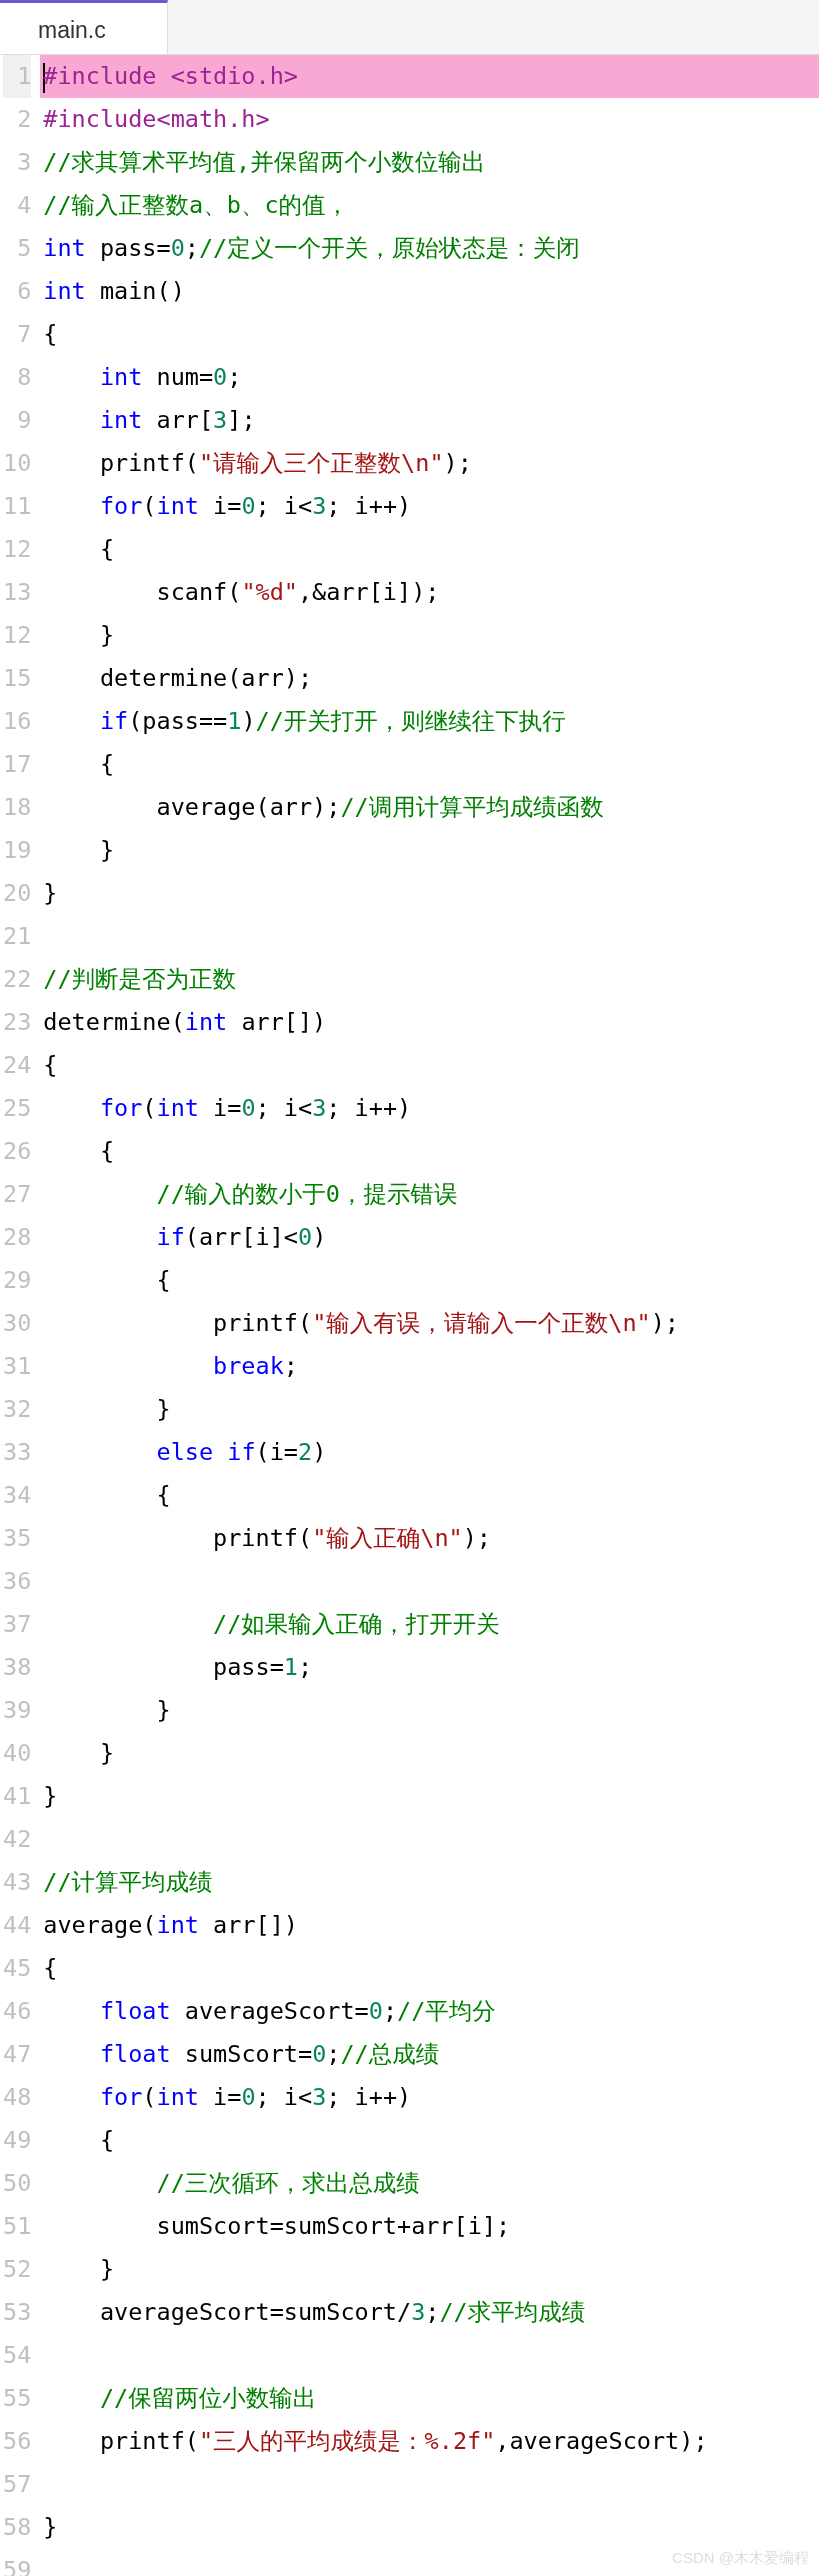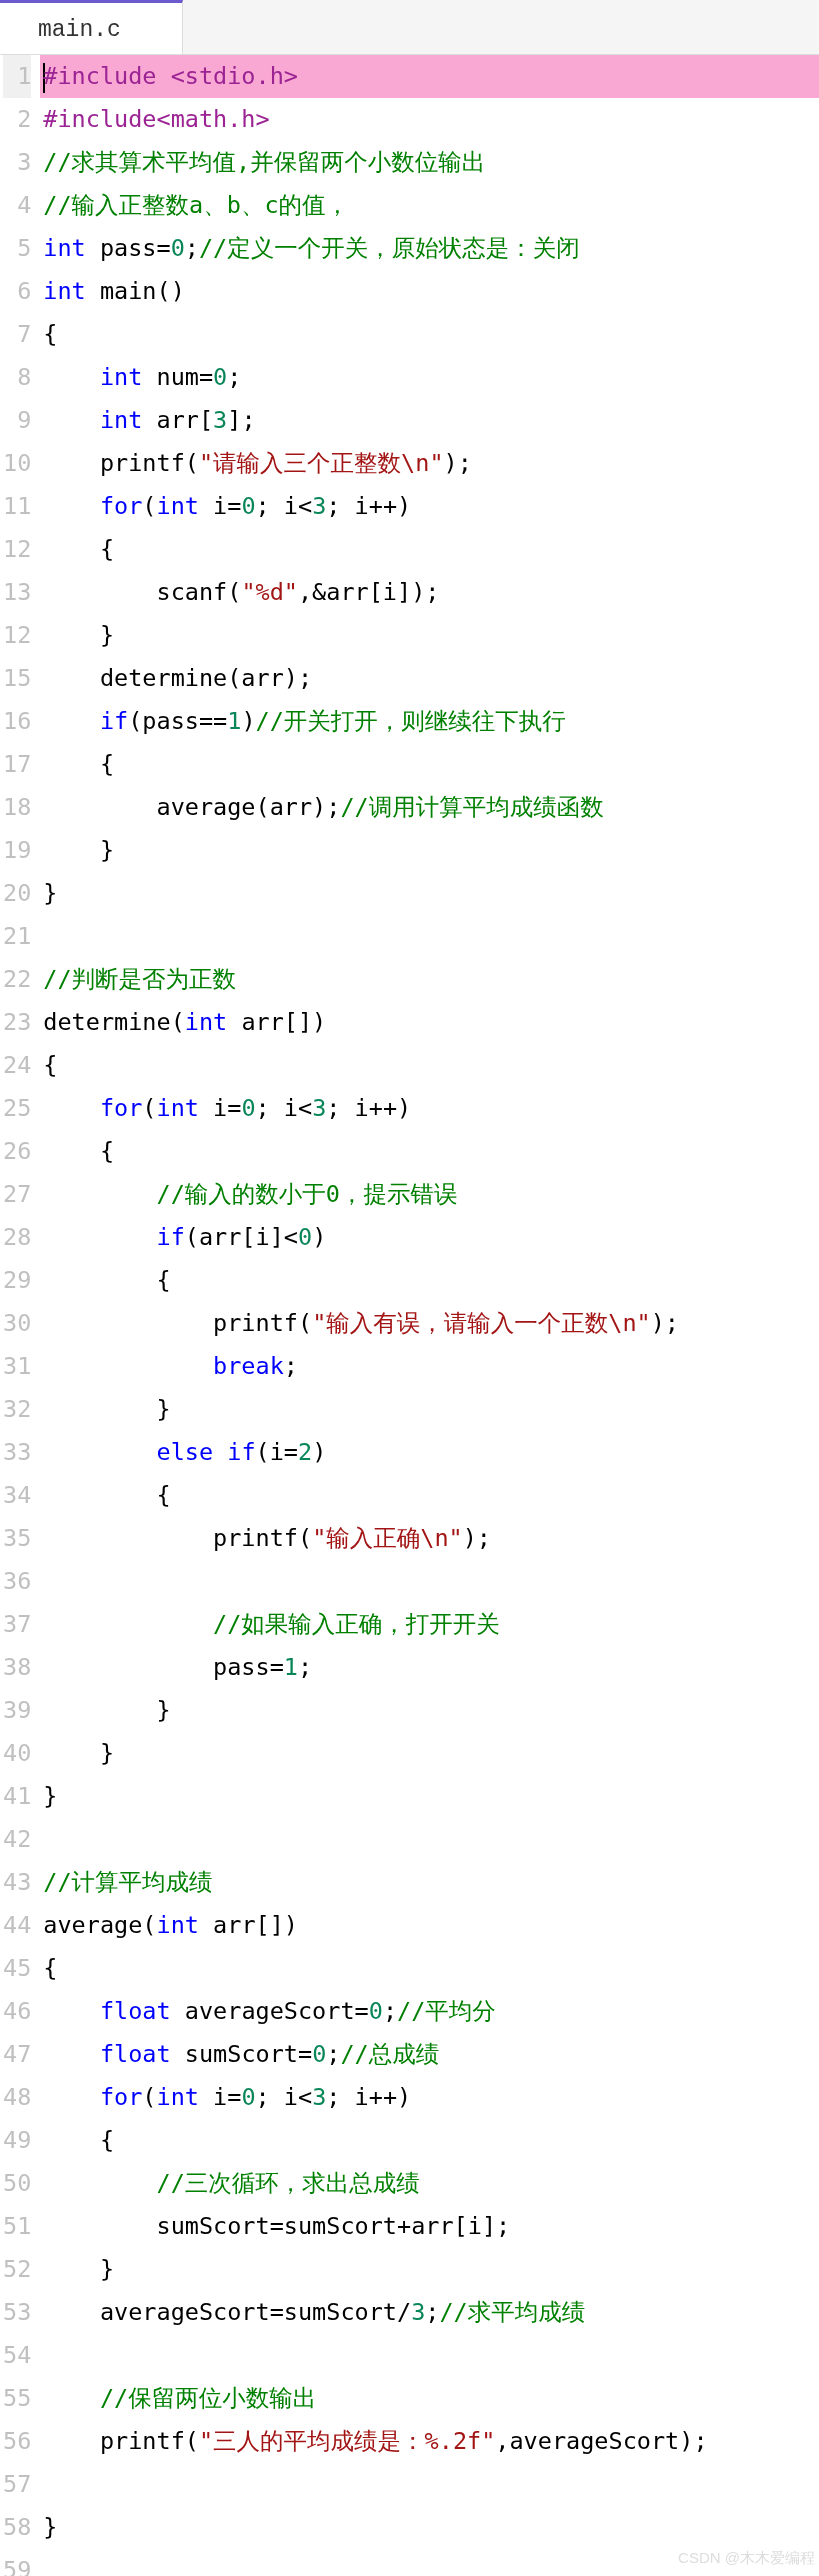--- a/index.html
+++ b/index.html
@@ -15,21 +15,21 @@
   display: flex;
   height: 55px;
 }
 .tab {
   background: #ffffff;
   border-top: 3px solid #6a5acd;
   border-right: 0.8px solid #ddd;
   padding: 13.7px 61px 13.7px 38px;
   font-size: 23px;
   color: #333;
-  font-family: Liberation Mono, monospace;
+  font-family: Liberation Sans, sans-serif;
 }
 .editor {
   display: flex;
 }
 .gutter {
   background: #ffffff;
   color: #c0c0c0;
   text-align: right;
   padding: 0 9px 0 3px;
   user-select: none;
@@ -65,21 +65,21 @@
   margin-right: -1.5px;
 }
 .pp { color: #9b2393; }
 .kw { color: #0000ff; }
 .cm { color: #008000; }
 .st { color: #a31515; }
 .nu { color: #098658; }
 .watermark {
   position: fixed;
   bottom: 7.6px;
-  right: 4px;
+  right: 10px;
   color: #ddd;
   font-size: 15px;
   font-family: sans-serif;
 }
 </style>
 </head>
 <body>
 
 <div class="tab-bar">
   <div class="tab">main.c</div>

